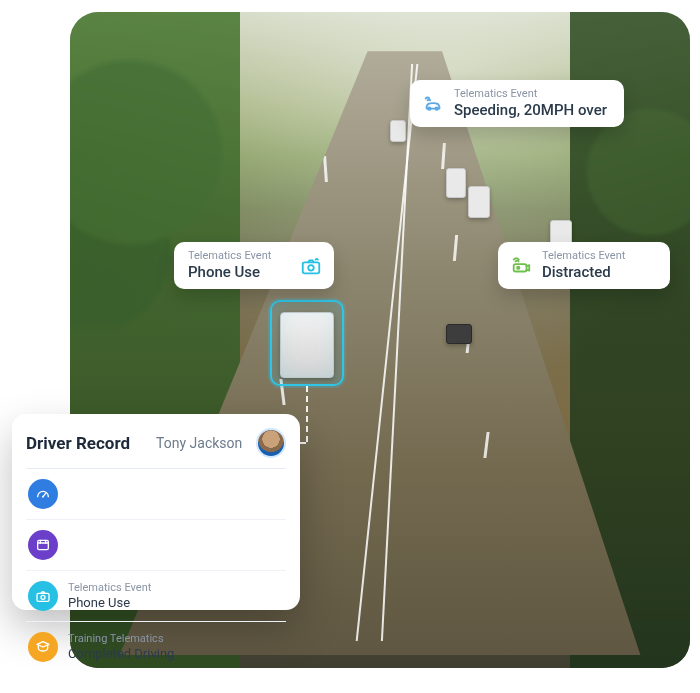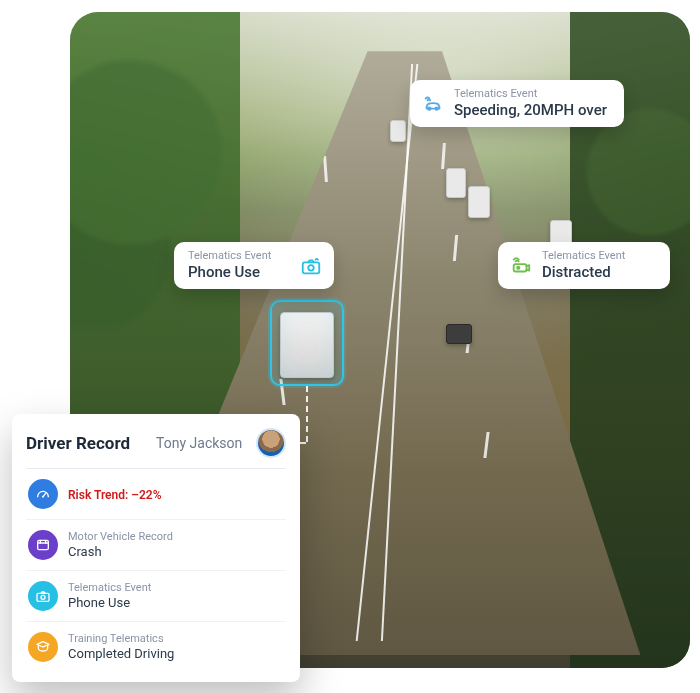--- a/index.html
+++ b/index.html
@@ -69,22 +69,22 @@
     display: flex; align-items: center; justify-content: center;
   }
   .callout.right .ico { right: 10px; }
   .callout.left  .ico { left: 10px; }
   .callout.right { padding: 8px 44px 8px 14px; }
   .callout .lbl { font-size: 11px; color: #8a94a6; line-height: 1.1; }
   .callout .val { font-size: 15px; color: #2b3a4a; font-weight: 500; line-height: 1.2; margin-top: 1px; }
 
   
   .card {
-    position: absolute; left: 12px; top: 414px; width: 288px; height: 268px;
-    background: #fff; border-radius: 8px; box-shadow: 0 18px 40px rgba(0,0,0,0.25);
+    position: absolute; left: 12px; top: 414px; width: 288px; height: 196px;
+    background: #fff; border-radius: 14px; box-shadow: 0 18px 40px rgba(0,0,0,0.25);
     padding: 14px 14px 8px 14px;
   }
   .card-head { display: flex; align-items: center; gap: 10px; padding-bottom: 10px; border-bottom: 1px solid #e6ebf2; }
   .card-head .title { font-size: 17px; font-weight: 700; color: #1e2a3a; }
   .card-head .name { font-size: 14px; color: #6e7b8d; margin-left: 16px; }
   .avatar {
     width: 30px; height: 30px; border-radius: 50%; margin-left: auto; position: relative;
     background: radial-gradient(circle at 50% 35%, #caa27a 0 40%, #8a6a4a 41% 60%, #1a5fae 61% 100%);
     border: 2px solid #cfe7ff;
   }
@@ -195,40 +195,32 @@
 
     <div class="row risk">
       <span class="badge bg-blue" style="color:#fff;">
         <svg viewBox="0 0 24 24" width="16" height="16">
             <path class="st" d="M4 16a8 8 0 0 1 16 0"></path>
             <path class="st" d="M12 16l4-5"></path>
             <circle cx="12" cy="16" r="1.4" fill="currentColor"></circle>
           </svg>
       </span>
       <span class="txt">
-        <span class="trend">
-          <span>Risk Trend:</span>
-          <span>–22%</span>
-        </span>
       </span>
     </div>
 
     <div class="row">
       <span class="badge bg-purple" style="color:#fff;">
         <svg viewBox="0 0 24 24" width="16" height="16">
             <rect class="st" x="4" y="5" width="16" height="14" rx="2"></rect>
             <path class="st" d="M4 9h16"></path>
             <path class="st" d="M8 5v4"></path>
             <path class="st" d="M16 5v4"></path>
           </svg>
       </span>
-      <span class="txt">
-        <span class="cap">Motor Vehicle Record</span>
-        <span class="val">Crash</span>
-      </span>
     </div>
 
     <div class="row">
       <span class="badge bg-cyan" style="color:#fff;">
         <svg viewBox="0 0 24 24" width="16" height="16">
             <rect class="st" x="3" y="8" width="18" height="12" rx="2"></rect>
             <circle class="st" cx="12" cy="14" r="3"></circle>
             <path class="st" d="M9 8l1.2-2h3.6L15 8"></path>
           </svg>
       </span>

